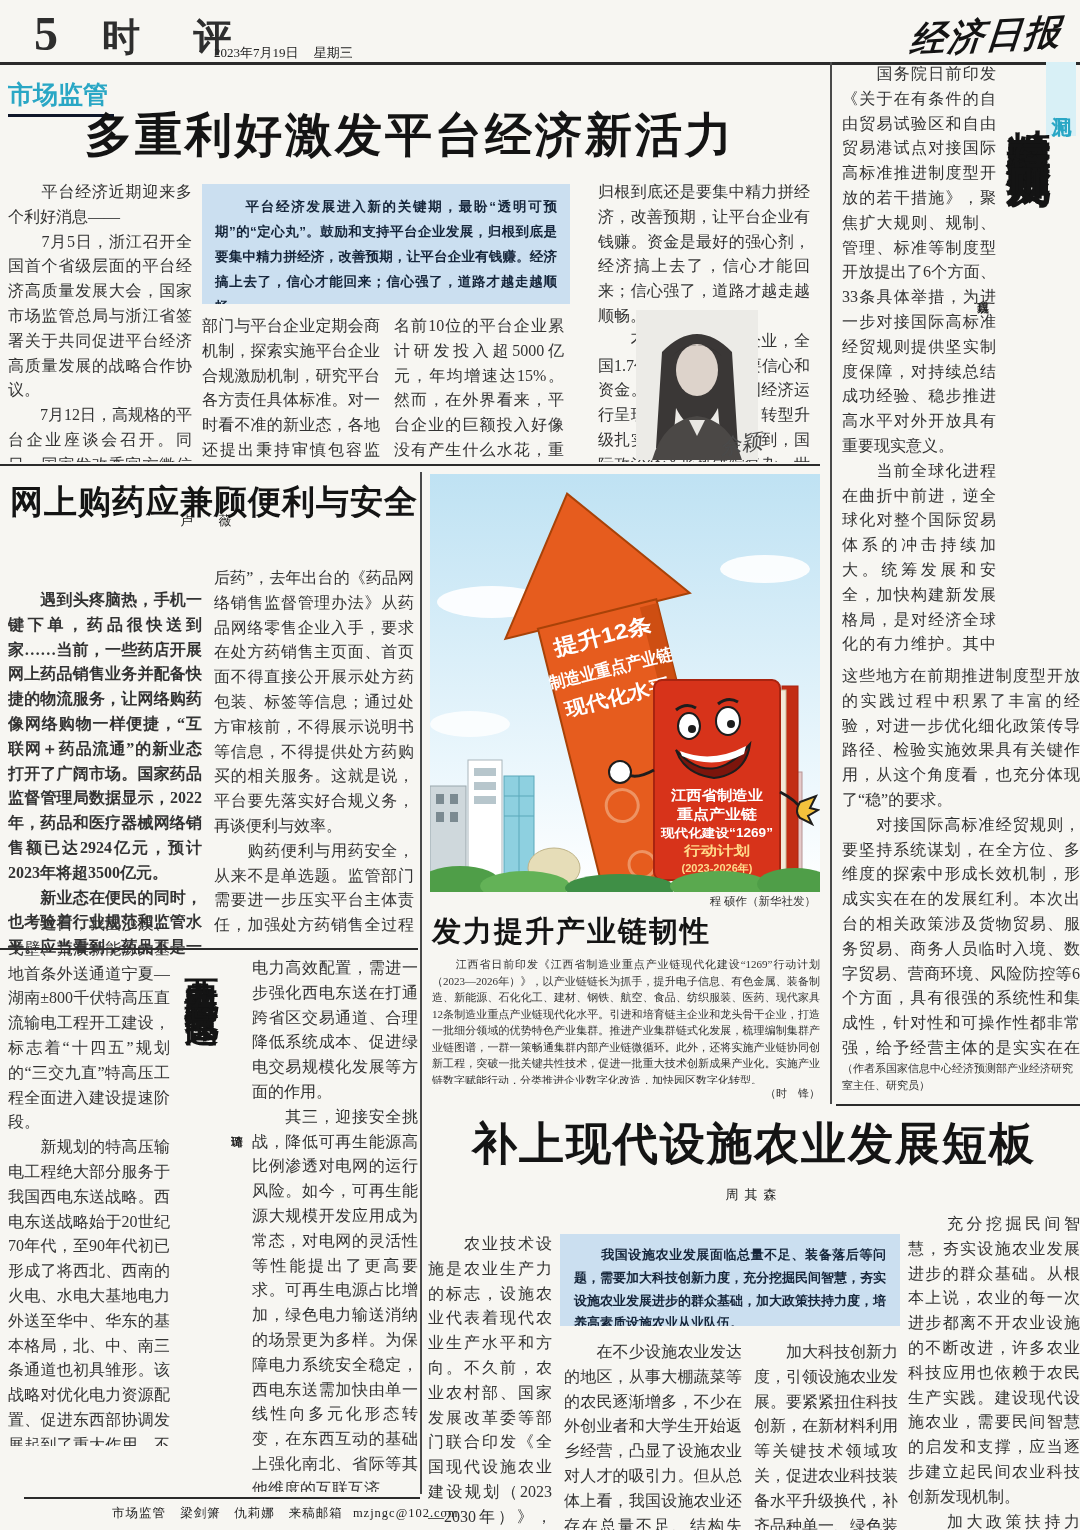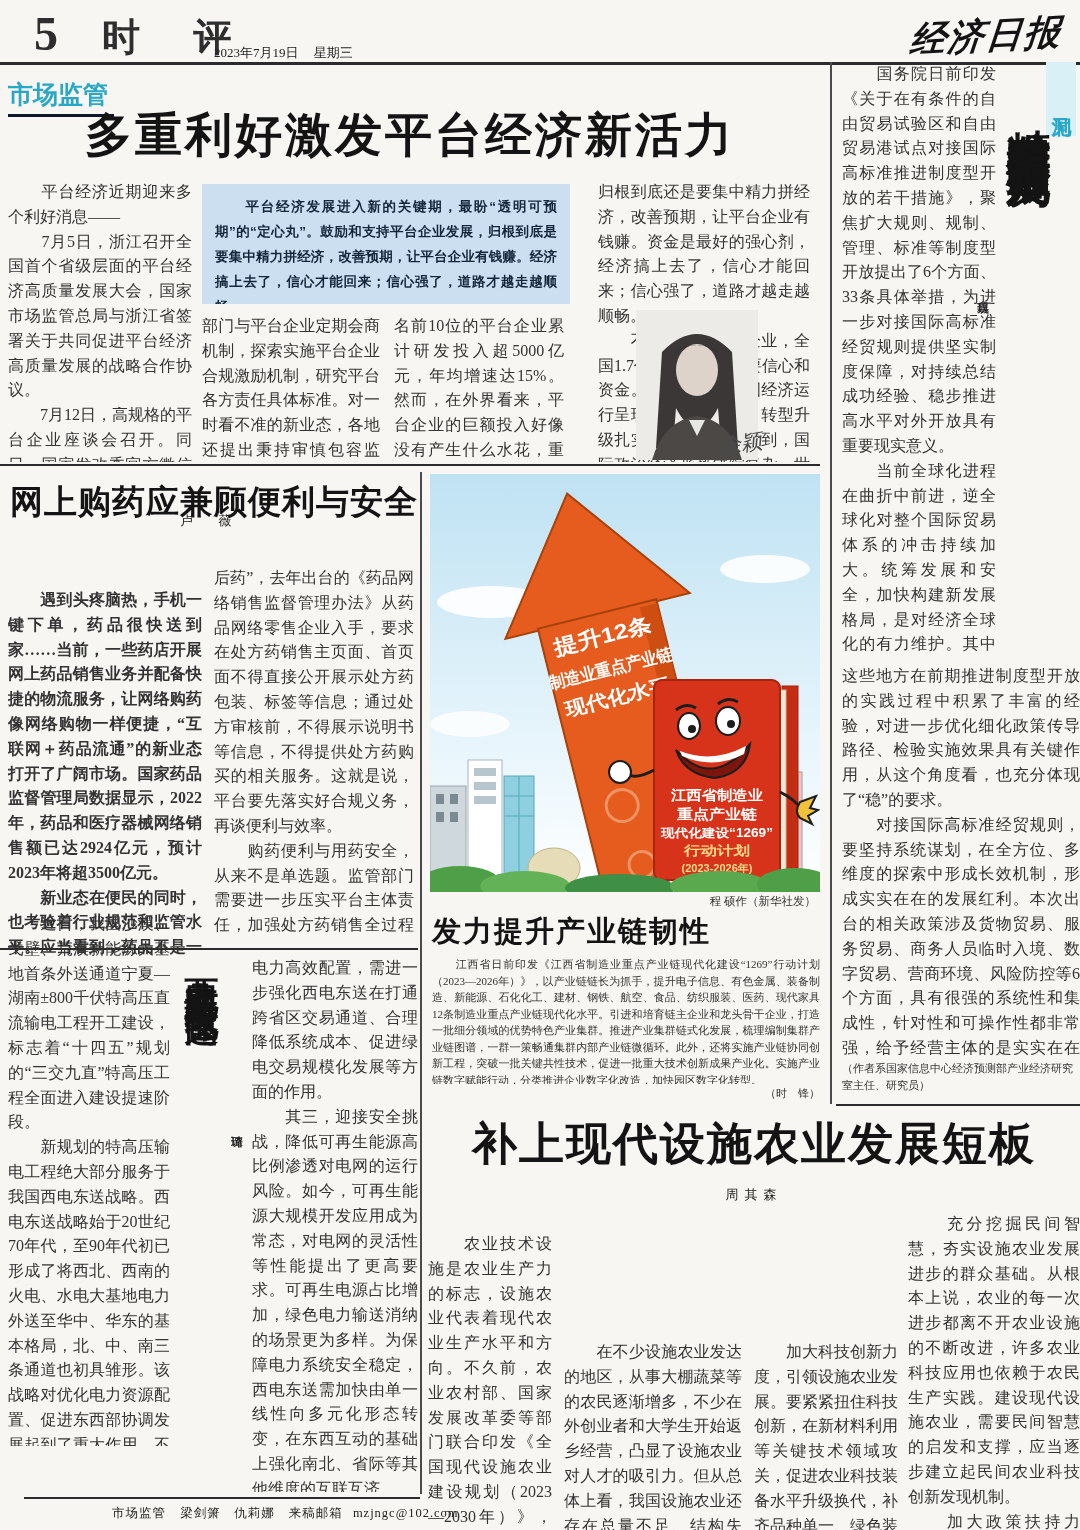--- a/index.html
+++ b/index.html
@@ -207,20 +207,21 @@
   <div class="col" style="left:842px;top:664px;width:238px;height:394px;">这些地方在前期推进制度型开放的实践过程中积累了丰富的经验，对进一步优化细化政策传导路径、检验实施效果具有关键作用，从这个角度看，也充分体现了“稳”的要求。
 　　对接国际高标准经贸规则，要坚持系统谋划，在全方位、多维度的探索中形成长效机制，形成实实在在的发展红利。本次出台的相关政策涉及货物贸易、服务贸易、商务人员临时入境、数字贸易、营商环境、风险防控等6个方面，具有很强的系统性和集成性，针对性和可操作性都非常强，给予经营主体的是实实在在的便利。以政策之力贯通满足经营主体便利化经营的需要，在系统集成中兼顾个性化需求，已经成为当前对接国际高标准经贸规则的重要着力点。
 　　对接国际高标准经贸规则，还要坚持总结评估，在反复测试中检验政策执行效果，形成从执行到反馈的闭环管理。比如，在健全评估机制方面，需要对全部政策执行情况进行动态了解，形成政策执行、反馈、效果分析评估的闭环管理，及时识别一些潜在风险，确保经贸规则的对接过程平稳有序。
 　　对接国际高标准经贸规则，也离不开人才队伍的建设。懂管理、懂外语、懂业务的复合型人才，是对接高标准经贸规则中不可或缺的力量。要持续优化人才培养环境，强化国际交流和相关业务培训，努力打造一支高水平的人才队伍。从大趋势看，精准对接国际高标准经贸规则是推动实现高水平对外开放的必经之路，走稳这条路，有利当前、更利长远，也是一个需要常抓不懈的重点任务。</div>
   <div class="abs" style="left:842px;top:1060px;width:238px;font-size:11px;color:#333;line-height:1.5;">（作者系国家信息中心经济预测部产业经济研究室主任、研究员）</div>
   <div class="hr" style="left:836px;top:1104px;width:244px;height:1.5px;"></div>
 
   <div class="headline sans" style="left:428px;top:1114px;width:652px;text-align:center;font-size:45px;letter-spacing:2px;">补上现代设施农业发展短板</div>
   <div class="byline" style="left:428px;top:1186px;width:652px;">周其森</div>
 
+  <div class="quotebox" style="left:560px;top:1234px;width:312px;height:72px;padding:10px 14px;font-size:13px;line-height:1.75;">　　我国设施农业发展面临总量不足、装备落后等问题，需要加大科技创新力度，充分挖掘民间智慧，夯实设施农业发展进步的群众基础，加大政策扶持力度，培养高素质设施农业从业队伍。</div>
 
   <div class="col" style="left:428px;top:1232px;width:124px;height:298px;">　　农业技术设施是农业生产力的标志，设施农业代表着现代农业生产水平和方向。不久前，农业农村部、国家发展改革委等部门联合印发《全国现代设施农业建设规划（2023—2030年）》，对加快促进设施农业转型升级、建设现代设施农业作出重点部署。
 　　设施农业能有效提高土地利用率，满足食物多样化需求，是保障肉、菜、蛋、水产品等各类食物供给的有效途径，也是农民增收的可行之路。</div>
   <div class="col" style="left:564px;top:1340px;width:178px;height:190px;">　　在不少设施农业发达的地区，从事大棚蔬菜等的农民逐渐增多，不少在外创业者和大学生开始返乡经营，凸显了设施农业对人才的吸引力。但从总体上看，我国设施农业还存在总量不足、结构失衡、装备落后、智能化水平不高、绿色转型较慢等问题，需要拿出针对性的对策加以解决。</div>
   <div class="col" style="left:754px;top:1340px;width:144px;height:190px;">　　加大科技创新力度，引领设施农业发展。要紧紧扭住科技创新，在新材料利用等关键技术领域攻关，促进农业科技装备水平升级换代，补齐品种单一、绿色装备研发力量薄弱、立体养殖效能低下等短板弱项，以科技创新引领设施农业现代化转型。</div>
   <div class="col" style="left:908px;top:1212px;width:172px;height:318px;">　　充分挖掘民间智慧，夯实设施农业发展进步的群众基础。从根本上说，农业的每一次进步都离不开农业设施的不断改进，许多农业科技应用也依赖于农民生产实践。建设现代设施农业，需要民间智慧的启发和支撑，应当逐步建立起民间农业科技创新发现机制。
 　　加大政策扶持力度，培养高素质设施农业从业队伍。现代设施农业的崛起，带动了不少农民就近就业。应采取财政、金融等扶持优惠，培育一大批适应建设农业强国要求的设施农业生产经营主体，不断增加农民收入，为建设农业强国奠定强大的人才和人力基础。</div>
 
 </div>
 

